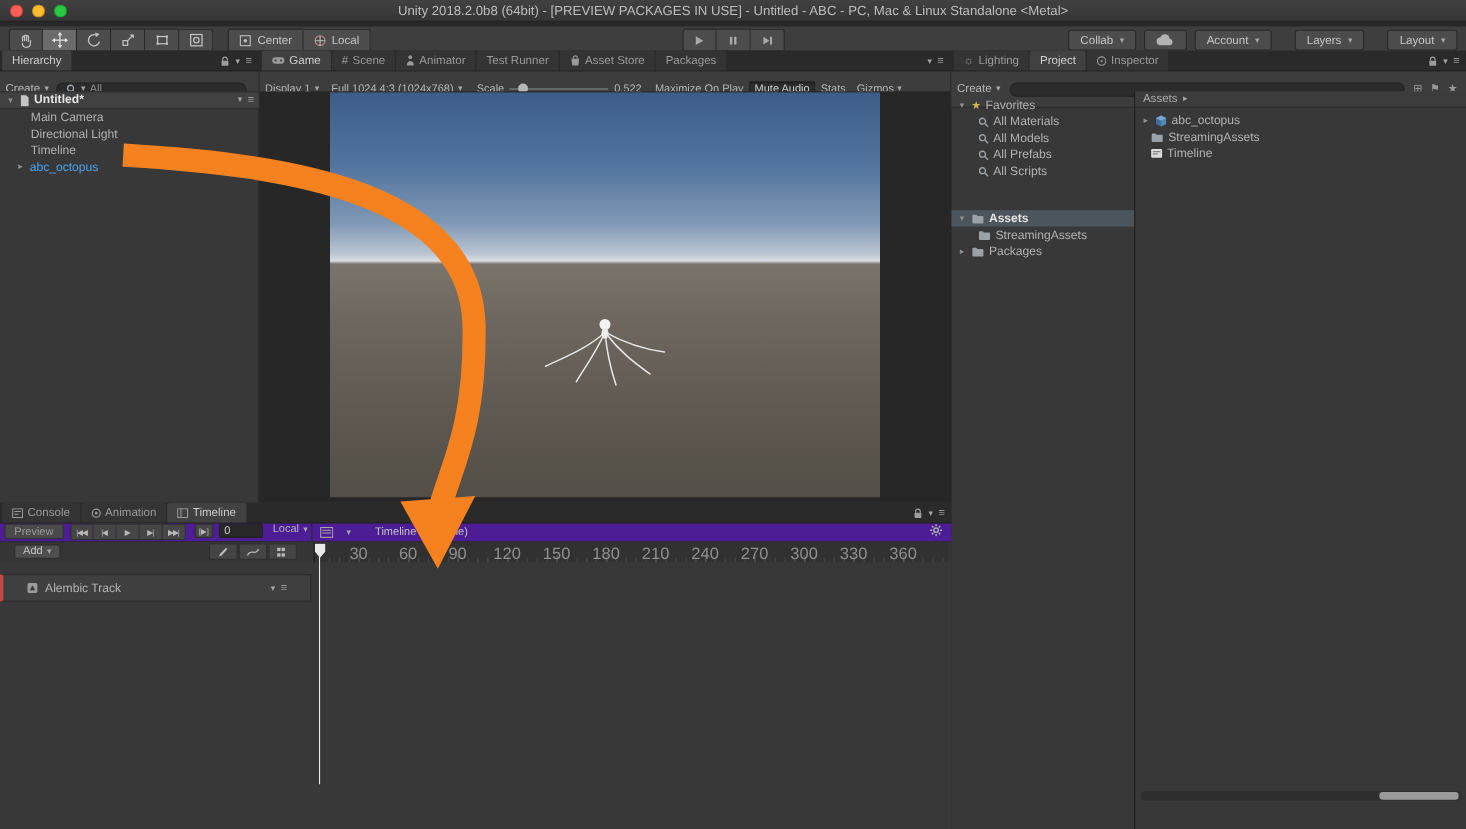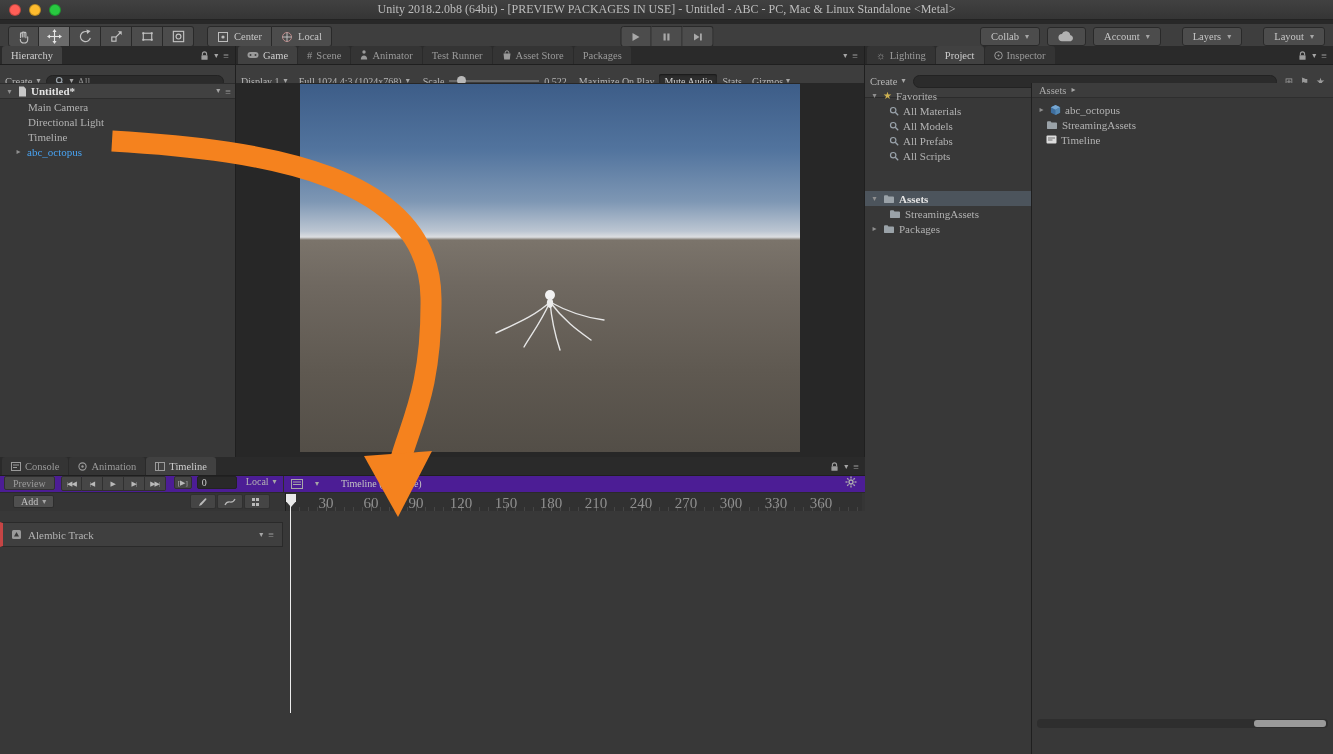--- a/index.html
+++ b/index.html
@@ -1,18 +1,18 @@
 <!DOCTYPE html>
 <html style="--arrow-orange: #f5821e; --selection-blue: #48a2f1; --selection-gray: #4c545c; --track-red: #c64545; --star-yellow: #cdb152;"><head>
 <meta charset="utf-8">
 <style>
 *{box-sizing:border-box;margin:0;padding:0}
 html,body{background:#1b1b1b}
 #root{position:relative;width:1333px;height:754px;overflow:hidden;background:#282828;
-  font-family:Liberation Serif, serif;font-size:11px;color:#b4b4b4;user-select:none}
+  font-family:Liberation Sans, sans-serif;font-size:11px;color:#b4b4b4;user-select:none}
 
 .titlebar{position:absolute;left:0;top:0;width:100%;height:20px;background:linear-gradient(#414141,#353535);
   border-bottom:1px solid #232323;display:flex;align-items:center;justify-content:center}
 .lights{position:absolute;left:9px;top:4px;display:flex;gap:8px}
 .light{width:12px;height:12px;border-radius:50%;border:1px solid rgba(0,0,0,.25)}
 .title-text{font-size:12px;color:#bdbdbd;white-space:nowrap}
 
 .toolbar{position:absolute;left:0;top:24px;width:100%;height:26px;background:#3e3e3e;border-bottom:1px solid #1f1f1f}
 .toolgrp{position:absolute;left:8px;top:2px;display:flex}
 .toolbtn{width:31px;height:21px;background:#4c4c4c;border:1px solid #292929;border-left:none;
@@ -100,21 +100,21 @@
   display:flex;align-items:center;justify-content:center}
 .ruler{position:absolute;left:285px;right:3px;top:0;height:18px;background:#313131;border-left:1px solid #1f1f1f;
   background-image:
     repeating-linear-gradient(90deg,#5a5a5a 0,#5a5a5a 1px,transparent 1px,transparent 45px),
     repeating-linear-gradient(90deg,#454545 0,#454545 1px,transparent 1px,transparent 9px);
   background-size:100% 7px,100% 4px;background-position:40px 100%,4px 100%;background-repeat:repeat-x}
 .tick{position:absolute;top:2px;transform:translateX(-50%);font-size:15px;color:#8f8f8f}
 .tl-body{position:absolute;left:0;top:54px;right:0;bottom:0}
 .tracklist{position:absolute;left:0;top:0;width:283px;bottom:0;background:#383838}
 .trackhdr{position:absolute;left:0;top:11px;right:0;height:25px;background:#3f3f3f;border:1px solid #2a2a2a;
-  border-left:3px solid var(--track-red,#c64545);display:flex;align-items:center;gap:6px;padding:0 8px}
+  border-left:3px solid var(--track-red,#c64545);display:flex;align-items:center;gap:6px;padding:0 21px}
 .trackcontent{position:absolute;left:285px;right:3px;top:0;bottom:0;background:#2e2e2e;border-left:1px solid #1f1f1f;
   background-image:repeating-linear-gradient(90deg,#282828 0,#282828 1px,transparent 1px,transparent 45px);
   background-position-x:39px}
 .cliprow{position:absolute;left:0;right:0;top:11px;height:25px;background:#3b3b3b;border-top:1px solid #2c2c2c;
   border-bottom:1px solid #2c2c2c;color:#8f8f8f;font-size:10px;line-height:24px;padding-left:33px}
 .tl-hscroll{position:absolute;left:0;right:0;bottom:27px;height:11px;background:#2a2a2a;border:1px solid #222;border-radius:4px}
 .tl-hthumb{position:absolute;left:6px;right:10px;top:1px;height:7px;background:#5c5c5c;border-radius:3px}
 .playhead{position:absolute;left:286px;top:37px;width:10px;z-index:5}
 .ph-cap{width:10px;height:13px;background:#e9e9e9;clip-path:polygon(0 0,100% 0,100% 55%,50% 100%,0 55%)}
 .ph-line{position:absolute;left:4px;top:12px;width:1px;height:207px;background:#ececec}

